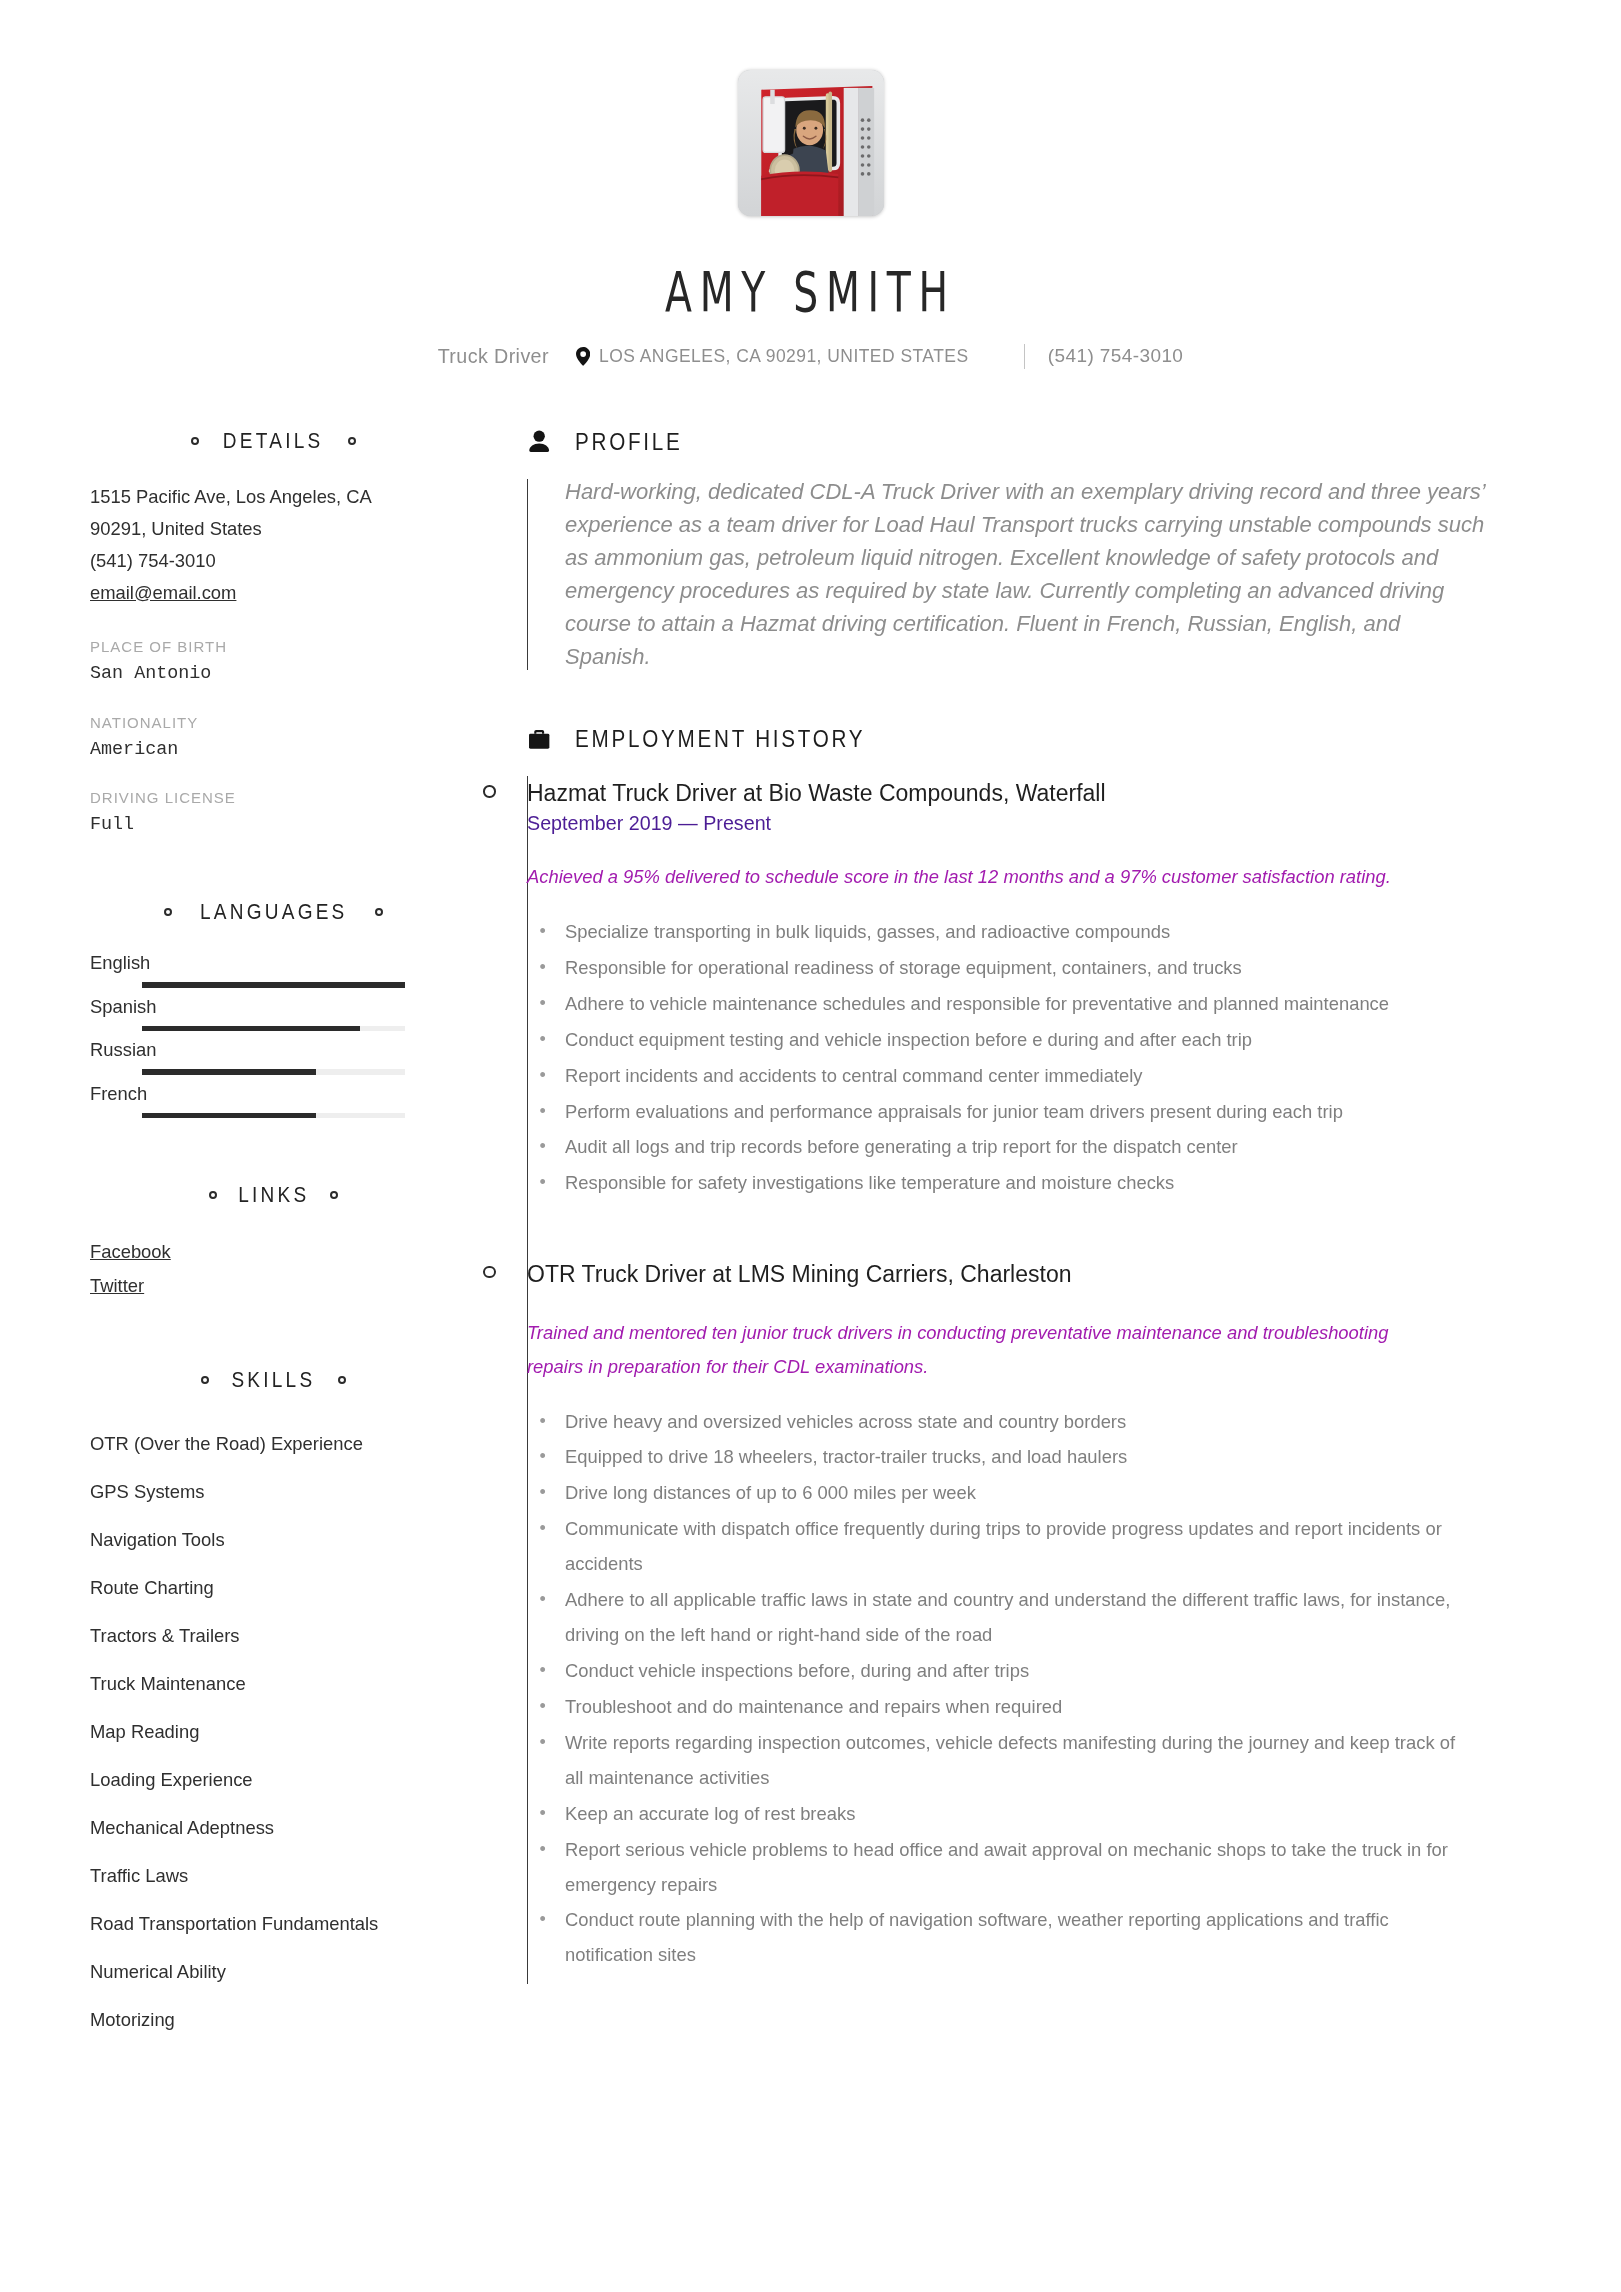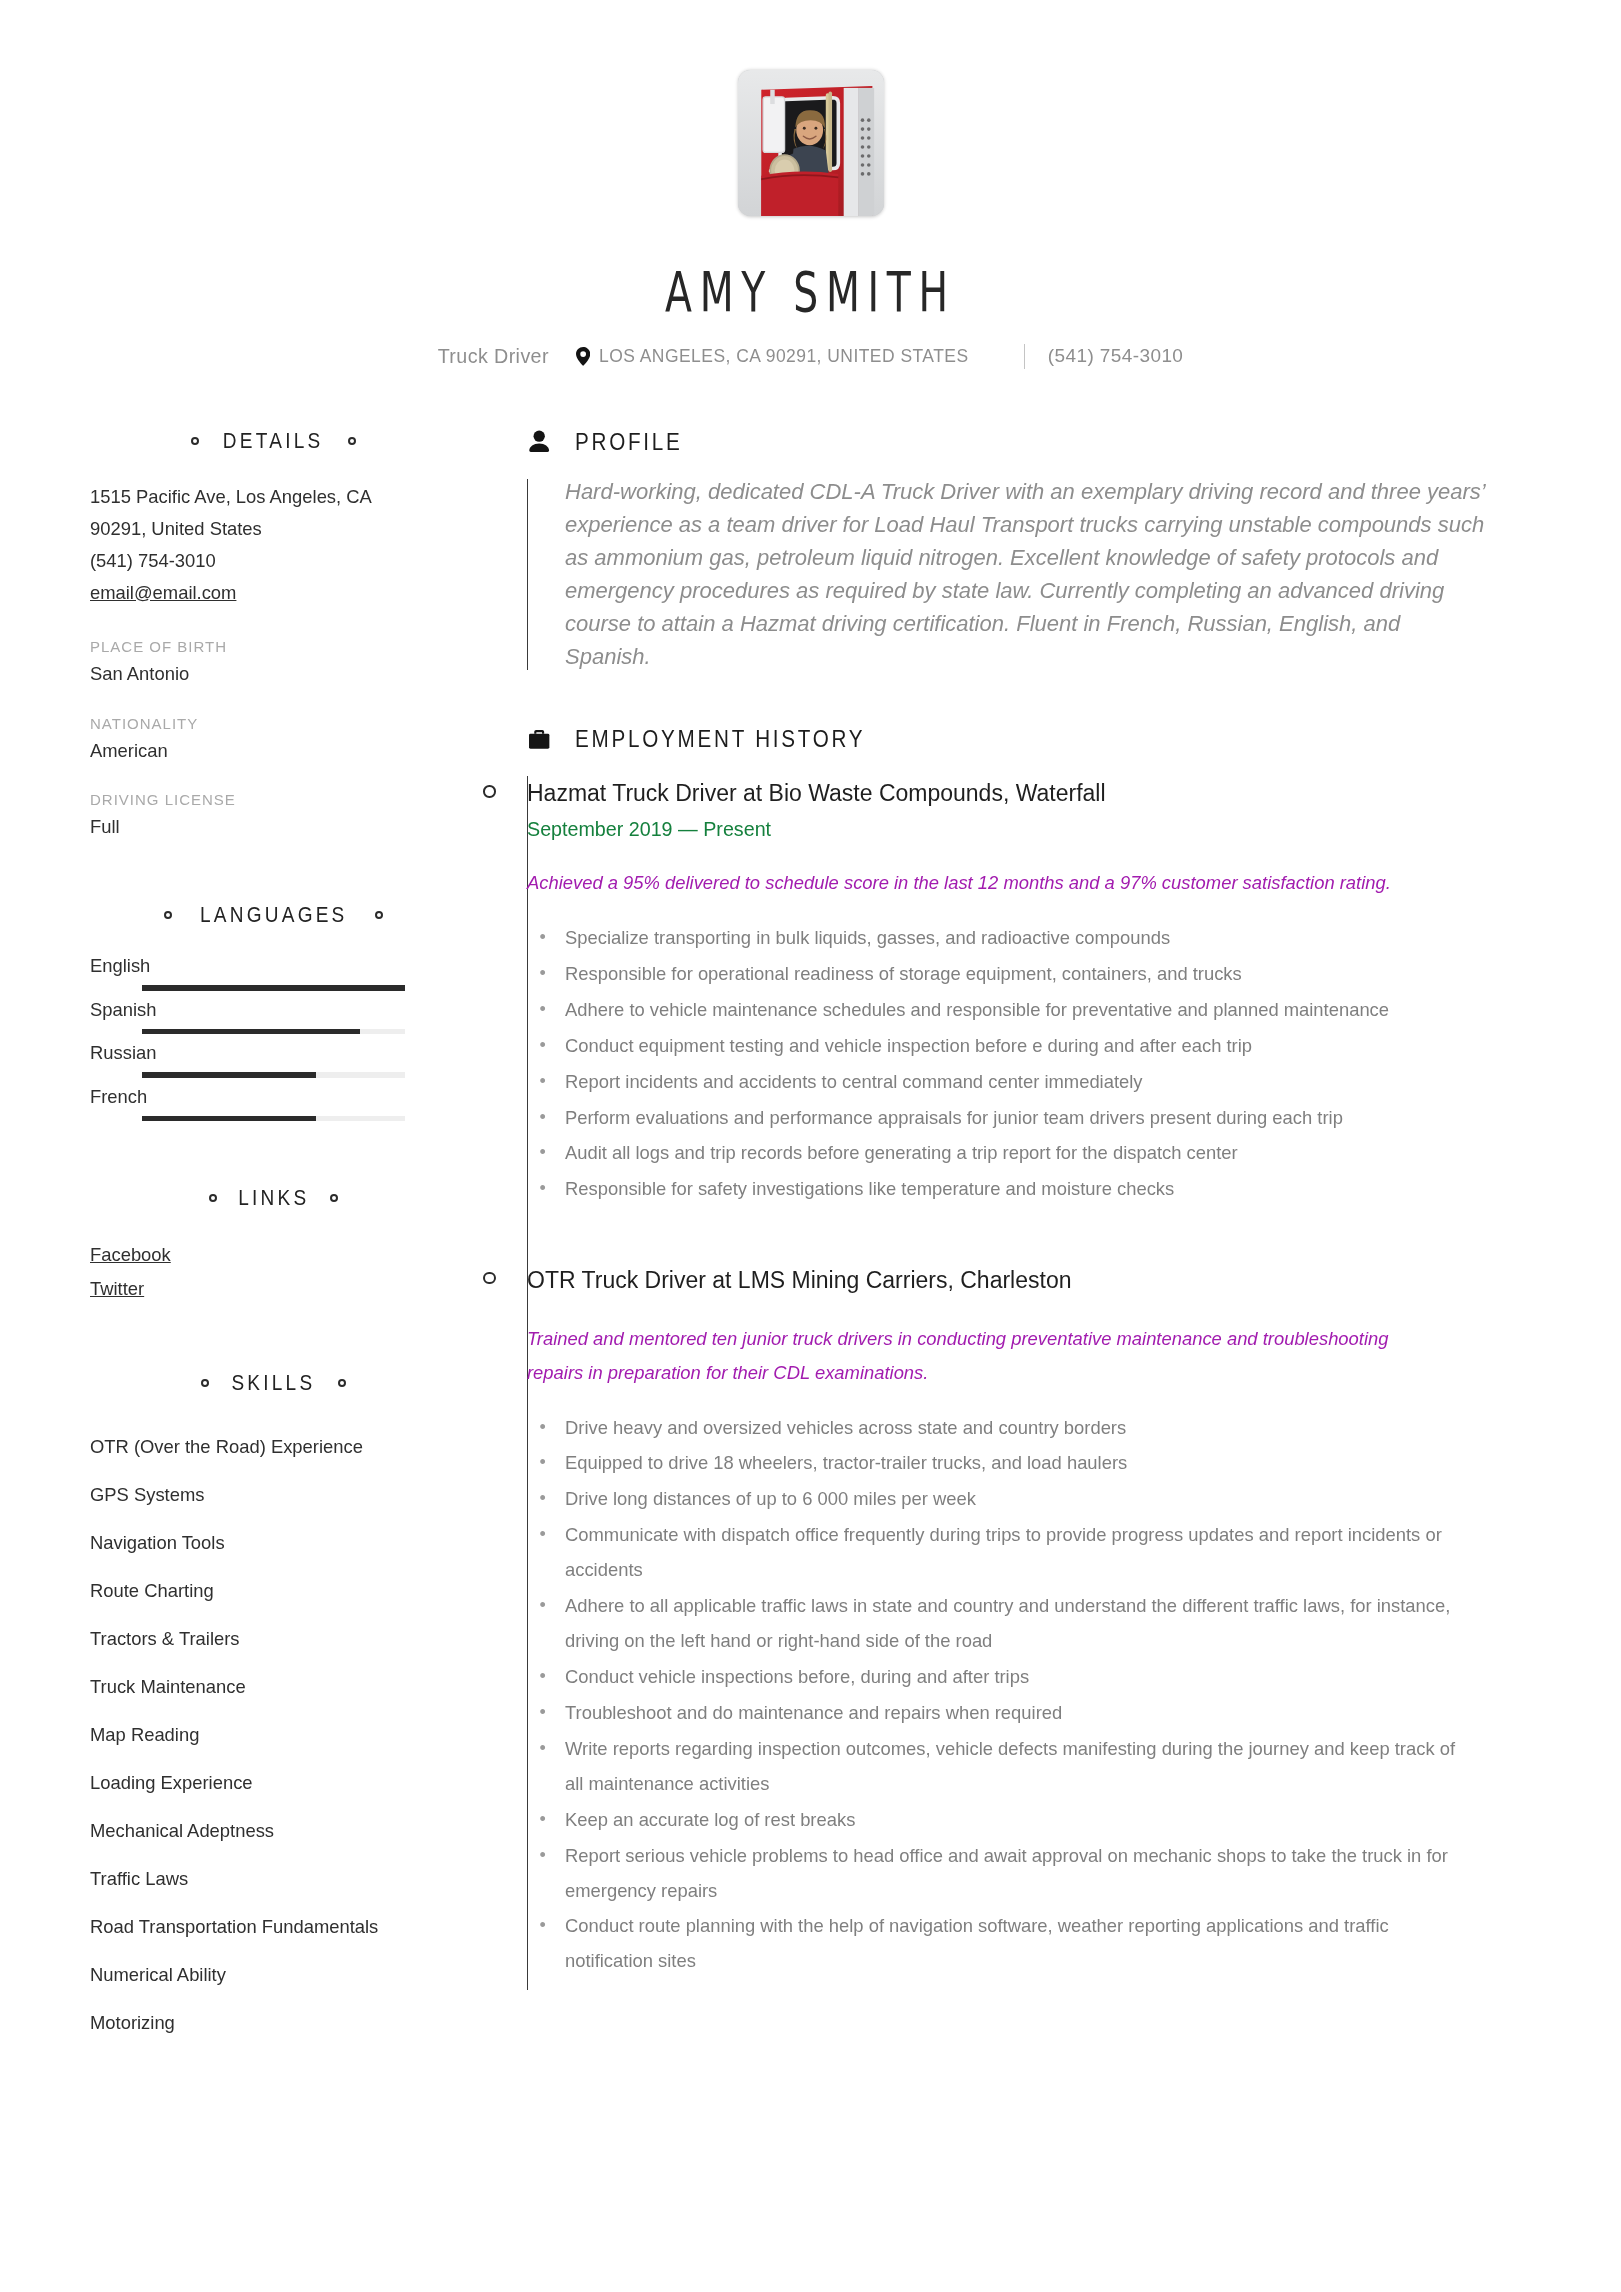--- a/index.html
+++ b/index.html
@@ -144,20 +144,21 @@
   .field-label {
     font-size: 15px;
     letter-spacing: 1px;
     color: #a9a9a9;
     text-transform: uppercase;
     margin-bottom: 8px;
   }
   .field-value {
     font-size: 18.4px;
     color: #2f2f2f;
+    font-family: Liberation Mono, monospace;
   }
 
   .block { margin-top: 64px; }
 
   .link-item {
     font-size: 18.4px;
     line-height: 34px;
     color: #2f2f2f;
     text-decoration: underline;
     cursor: pointer;
@@ -258,22 +259,22 @@
     background: #ffffff;
     box-sizing: border-box;
   }
   .job-title-line {
     font-size: 23px;
     color: #1f1f1f;
     line-height: 34px;
   }
   .job-date {
     font-size: 19.7px;
-    color: #15803d;
-    margin-top: 8px;
+    color: #4c1d95;
+    margin-top: 2px;
   }
   .job-summary {
     font-style: italic;
     font-size: 18.4px;
     line-height: 34px;
     color: #a21caf;
     margin-top: 25px;
     max-width: 922px;
   }
   .bullets {

